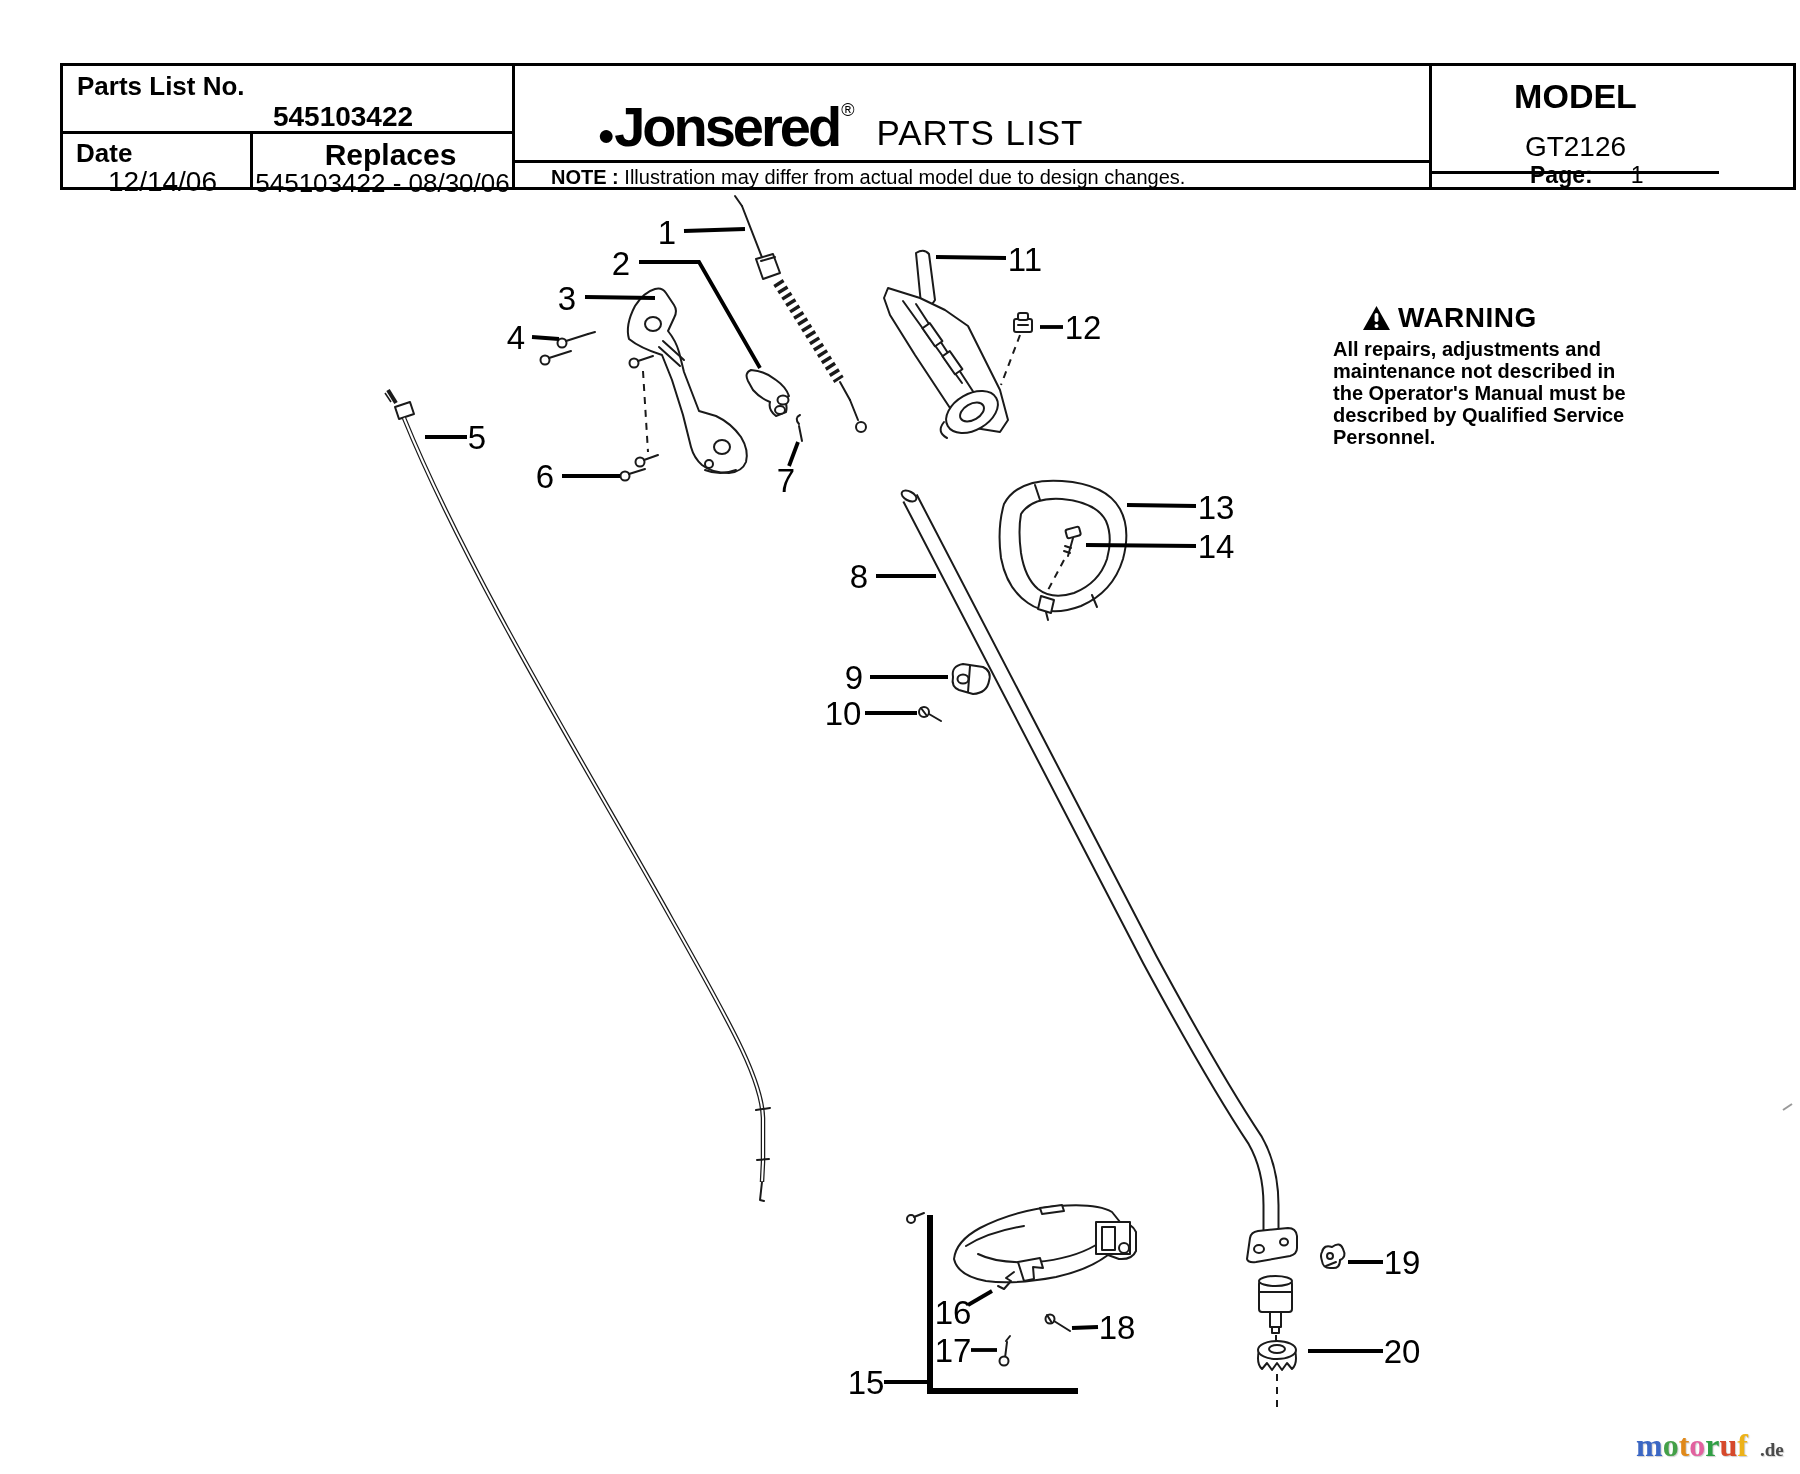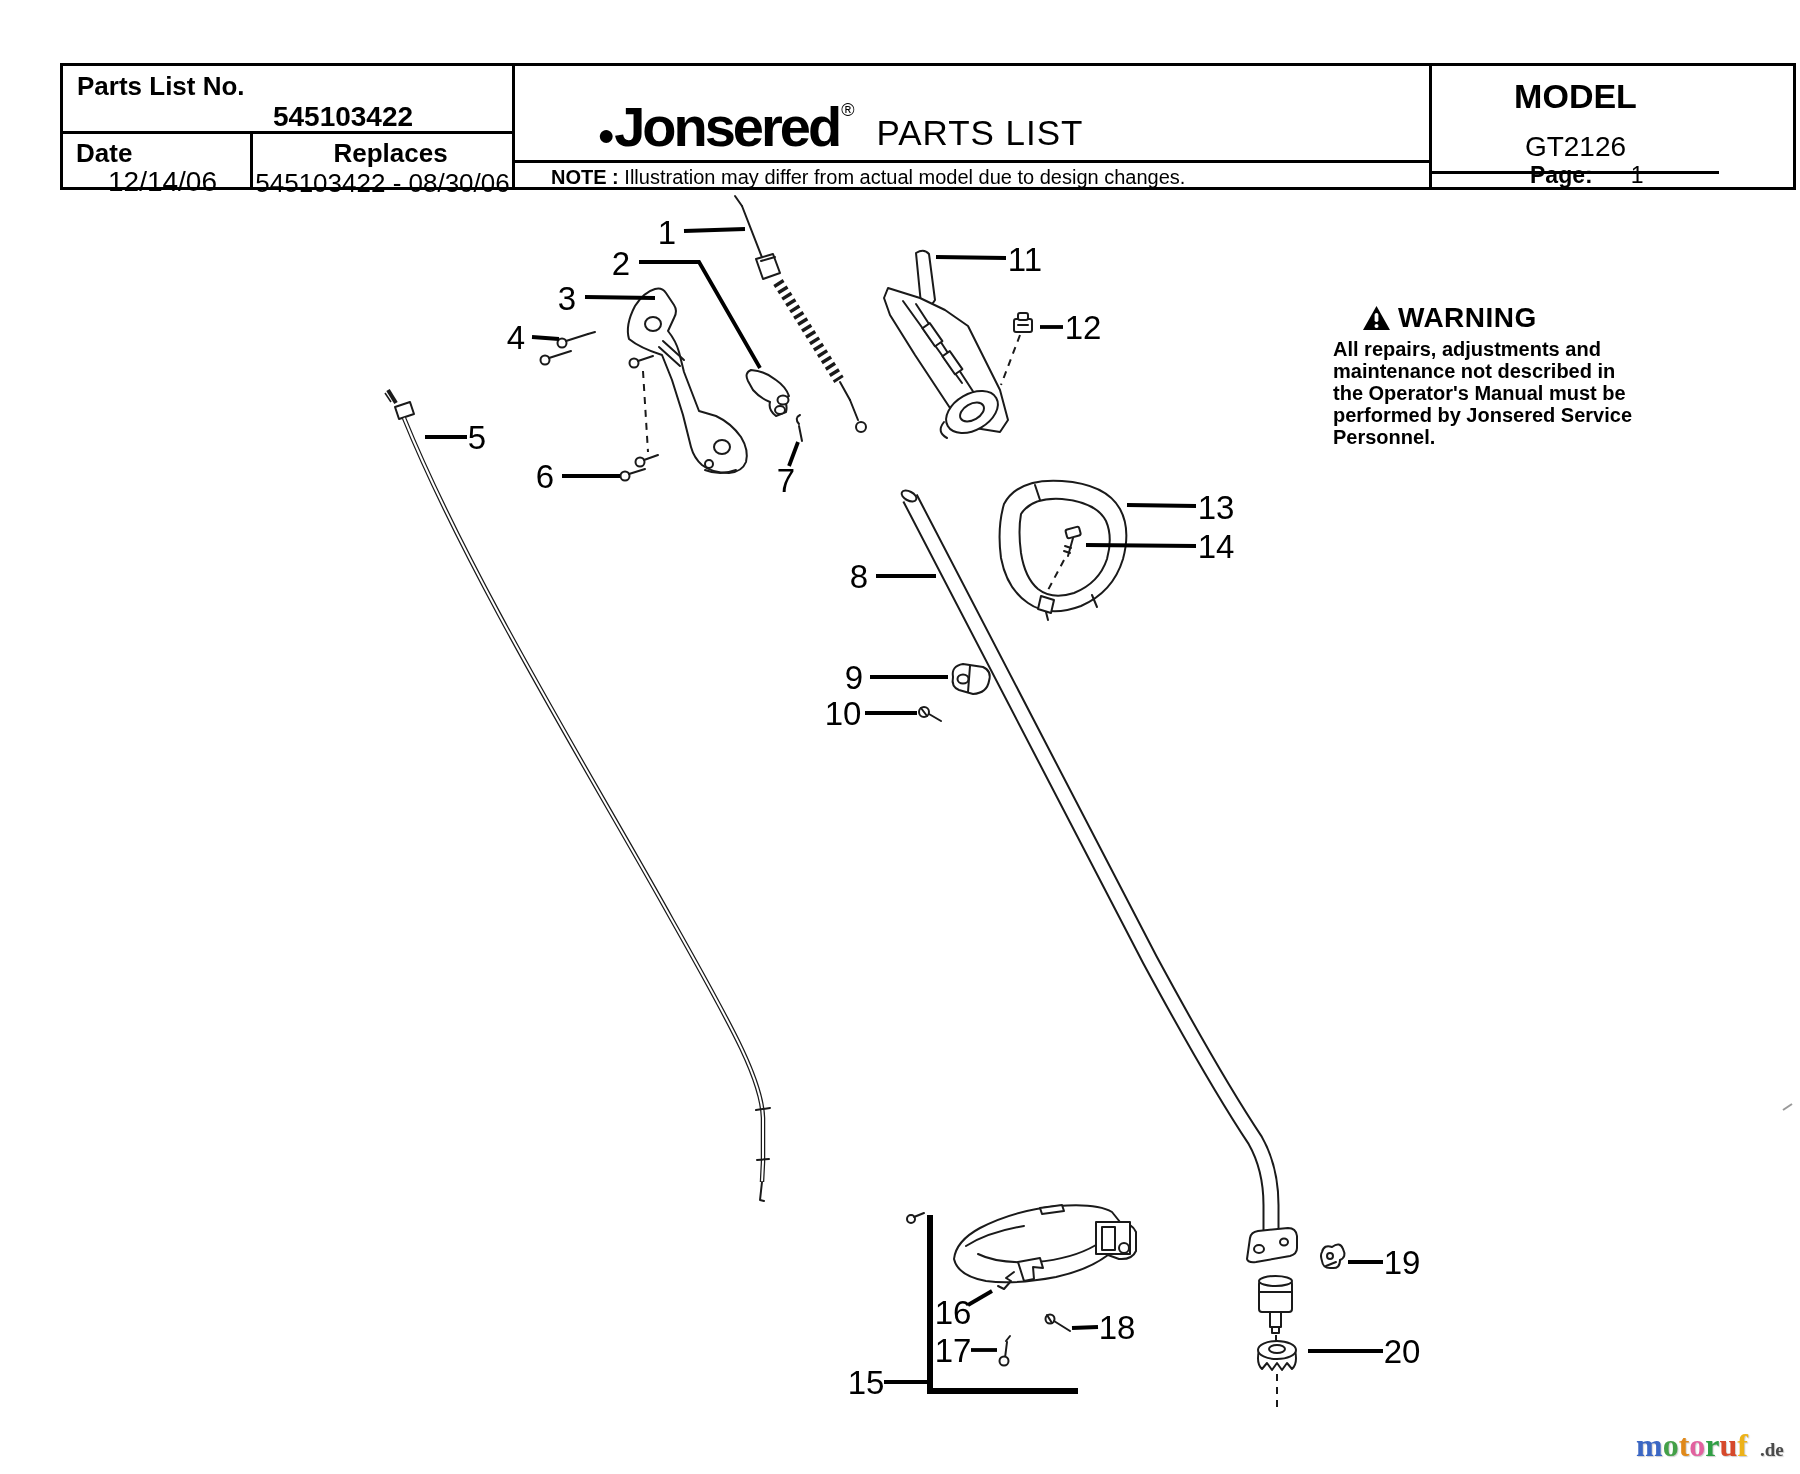--- a/index.html
+++ b/index.html
@@ -16,21 +16,21 @@
   .row1{position:relative;height:65px;border-bottom:3px solid #000;}
   .row1-tall{position:relative;height:94px;border-bottom:3px solid #000;}
   .row2{position:absolute;top:68px;bottom:0;left:0;right:0;display:flex;border-radius:18px;}
   .row2-short{position:absolute;top:97px;bottom:0;left:0;right:0;}
   .pln-label{position:absolute;left:14px;top:5px;font-weight:bold;font-size:26px;}
   .pln-value{position:absolute;left:0;right:0;top:35px;padding-left:111px;text-align:center;font-size:28px;font-weight:bold;}
   .cell-date{width:187px;border-right:3px solid #000;position:relative;}
   .cell-replaces{flex:1;position:relative;text-align:center;}
   .date-label{position:absolute;left:13px;top:4px;font-weight:bold;font-size:26px;}
   .date-value{position:absolute;left:45px;top:32px;font-size:28px;}
-  .rep-label{position:absolute;left:0;right:0;top:4px;font-weight:bold;font-size:26px;padding-left:16px;}
+  .rep-label{position:absolute;left:0;right:0;top:4px;font-weight:bold;font-size:30px;padding-left:16px;}
   .rep-value{position:absolute;left:0;right:0;top:34px;font-size:26px;}
   .brand-row{display:flex;align-items:flex-end;height:100%;box-sizing:border-box;
              padding:0 0 10px 82px;}
   .brand{font-weight:bold;font-size:56px;letter-spacing:-3px;line-height:0.82;white-space:nowrap;}
   .brand-dot::before{content:"●";font-size:30px;letter-spacing:0;vertical-align:1px;margin-right:-1px;}
   .brand-reg{font-weight:normal;font-size:18px;letter-spacing:0;position:relative;top:-30px;left:2px;}
   .parts-list-title{font-size:35px;letter-spacing:1px;margin-left:24px;white-space:nowrap;line-height:1;}
   .note-row{padding:3px 0 0 36px;font-size:20px;white-space:nowrap;}
   .note-label{font-weight:bold;}
   .model-cell{text-align:center;padding-top:11px;}
@@ -114,21 +114,21 @@
         <polygon points="13.5,0 27,24 0,24" fill="#000"></polygon>
         <rect x="11.6" y="7" width="3.8" height="9" rx="1.8" fill="#fff"></rect>
         <circle cx="13.5" cy="20" r="2" fill="#fff"></circle>
       </svg>
       <span>WARNING</span>
     </div>
     <div class="warning-body">
       <div>All repairs, adjustments and</div>
       <div>maintenance not described in</div>
       <div>the Operator's Manual must be</div>
-      <div>performed by Jonsered Service</div>
+      <div>described by Qualified Service</div>
       <div>Personnel.</div>
     </div>
   </div>
 
   <svg id="diagram" width="1800" height="1474" viewBox="0 0 1800 1474">
 
     <g>
       <path class="ln" d="M735,196 l7,10"></path>
       <line class="ln" x1="742" y1="206" x2="763" y2="260" stroke-width="2.5"></line>
       <polygon class="fw" points="756,259 773,254 780,273 763,279"></polygon>

